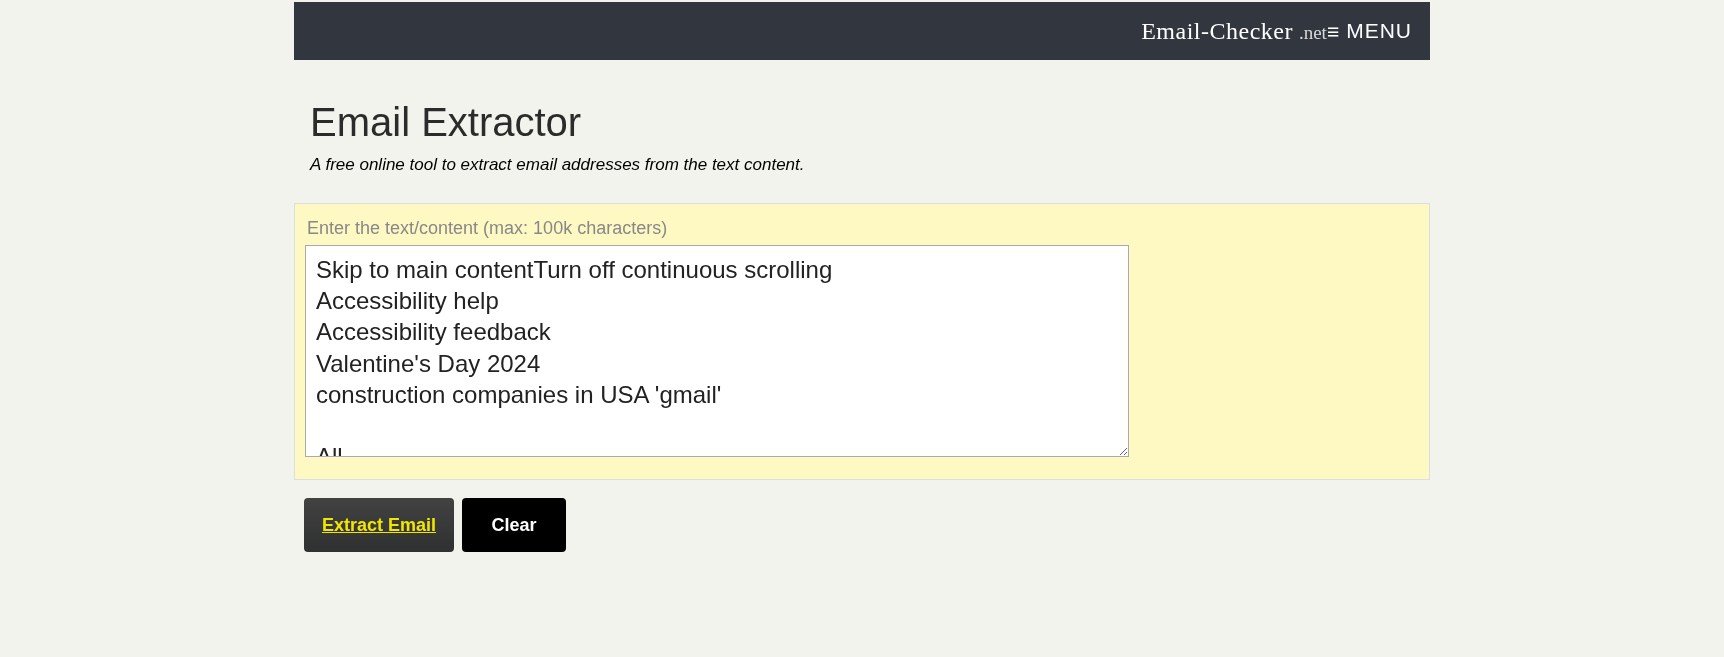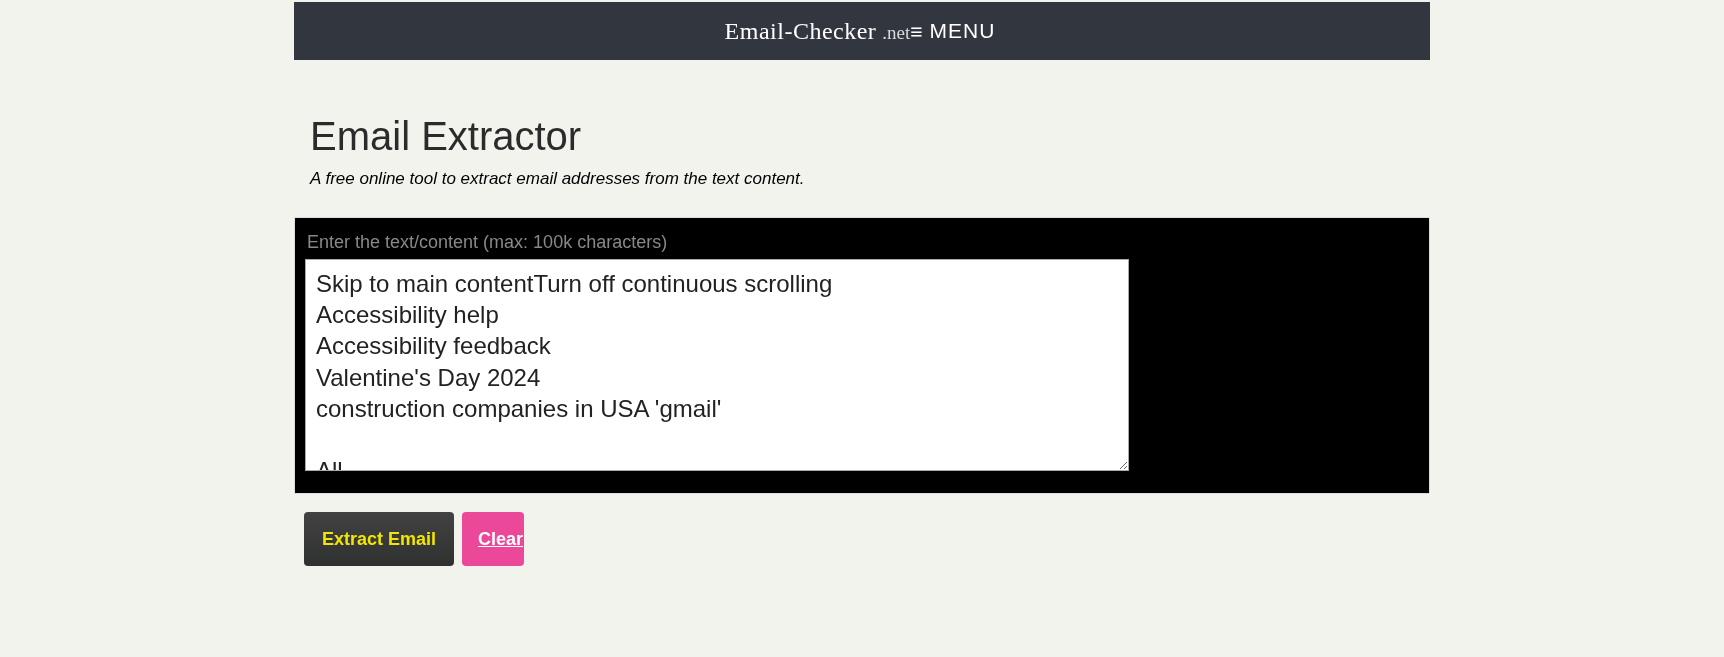--- a/index.html
+++ b/index.html
@@ -6,21 +6,21 @@
     body {
       background: #f3f3ed;
       font-family: Arial, Helvetica, sans-serif;
       color: #333;
     }
     .topbar {
       background: #32363f;
       height: 58px;
       display: flex;
       align-items: center;
-      justify-content: center;
+      justify-content: flex-end;
       padding: 0 18px 0 14px;
       width: 1136px;
       margin: 2px auto 0 auto;
     }
     .logo {
       color: #fff;
       font-family: "Comic Sans MS", "Chalkboard SE", cursive;
       font-size: 24px;
       display: flex;
       align-items: baseline;
@@ -38,40 +38,40 @@
       align-items: center;
       gap: 6px;
       font-family: Arial, Helvetica, sans-serif;
     }
     .menu-btn .menu-icon {
       font-size: 21px;
       line-height: 1;
     }
     .container {
       width: 1136px;
-      margin: 16px auto;
+      margin: 2px auto;
       padding: 0;
     }
     .page-head {
       padding: 38px 0 28px 16px;
     }
     .page-title {
       font-size: 40px;
       font-weight: 400;
       color: #2b2b2b;
     }
     .page-subtitle {
       font-style: italic;
       color: #000000;
       font-size: 17px;
       margin-top: 10px;
     }
     .panel {
       border: 1px solid #ddd;
-      background: #000000;
+      background: #fef9c3;
       padding: 12px 10px 22px 10px;
       margin: 0 0 0 0;
     }
     .panel-label {
       color: #888;
       font-size: 18px;
       margin: 2px 0 6px 2px;
     }
     .content-text {
       width: 824px;
@@ -100,26 +100,26 @@
       font-size: 18px;
       font-weight: bold;
       padding: 0 16px;
       cursor: pointer;
     }
     .btn-extract {
       background: #383838;
       background: linear-gradient(#424242,#2f3030);
       color: #f2e600;
       width: 150px;
+      text-decoration: underline;
     }
     .btn-clear {
-      background: #ec4899;
+      background: #000000;
       color: #fff;
-      width: 62px;
-      text-decoration: underline;
+      width: 104px;
     }
   </style>
 </head>
 <body>
 
 <div class="topbar">
   <a class="logo">
     <span class="main">Email-Checker</span>
     <span class="suffix">.net</span>
   </a>

